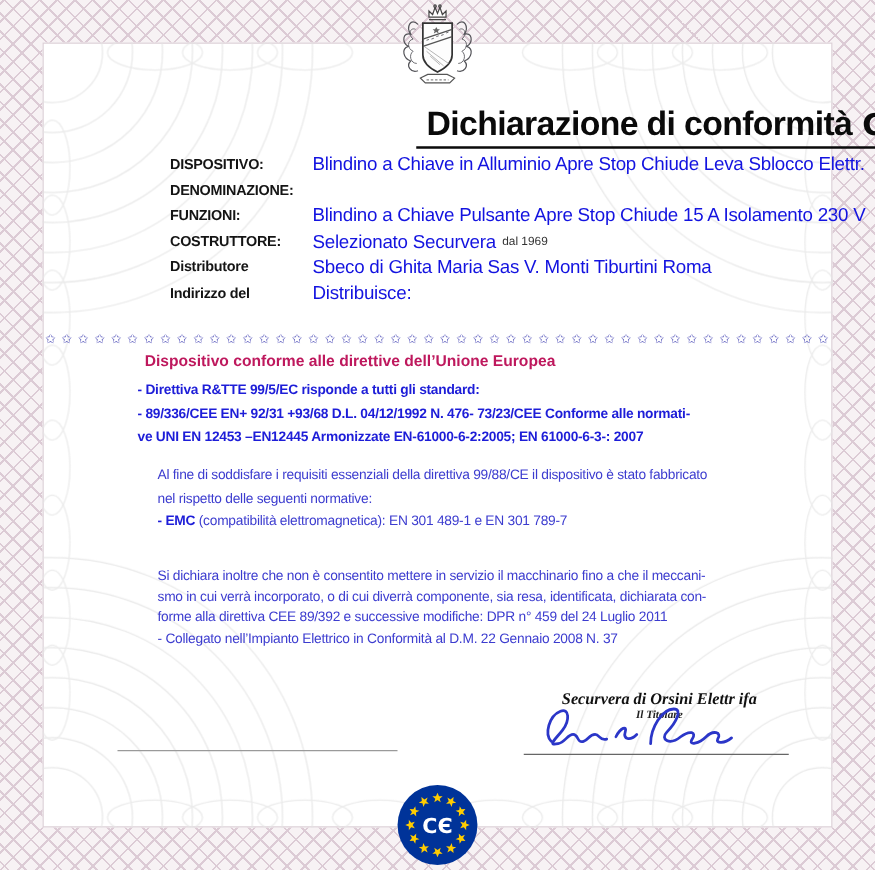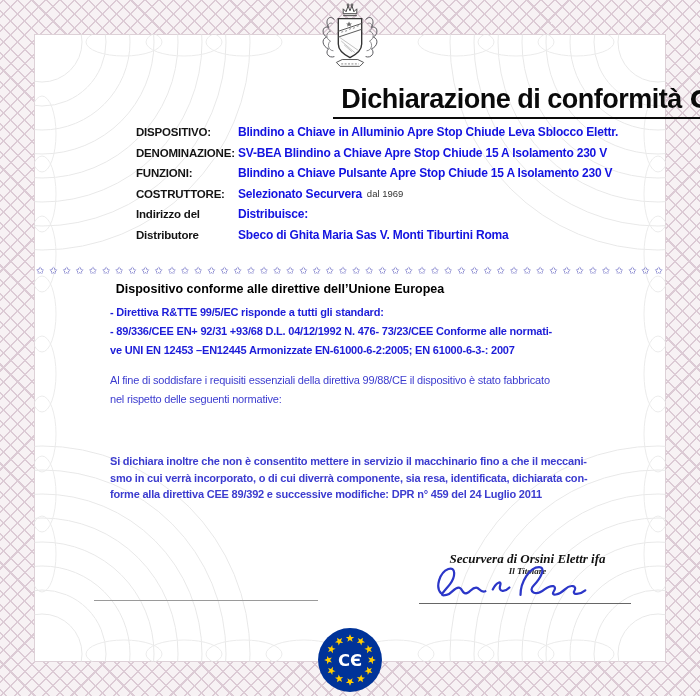--- a/index.html
+++ b/index.html
@@ -24,39 +24,39 @@
   .crest{position:absolute;left:311px;top:2px;}
 
   .title-wrap{position:absolute;left:0;top:84px;width:700px;text-align:right;margin-left:39px;}
   .title-underline{display:inline-block;border-bottom:2px solid #0a0a0a;padding:0 8px 2px 8px;}
   .title-text{font-size:27px;font-weight:bold;letter-spacing:-0.5px;color:#0a0a0a;}
   .title-ce{font-size:24px;font-weight:bold;letter-spacing:3px;color:#0a0a0a;font-family:"DejaVu Sans",sans-serif;margin-left:8px;}
 
   .fields{position:absolute;left:110px;top:122px;width:495px;}
   .frow{display:flex;line-height:20.5px;}
   .lbl{width:102px;flex:none;font-size:11.5px;font-weight:bold;color:#141414;letter-spacing:-0.2px;padding-left:26px;}
-  .val{font-size:12px;font-weight:bold;color:#1313e0;letter-spacing:-0.2px;white-space:nowrap;}
+  .val{font-size:15px;font-weight:normal;color:#1313e0;letter-spacing:-0.2px;white-space:nowrap;margin-left:12px;}
   .note{font-size:9.5px;font-weight:normal;color:#333;margin-left:5px;text-align:right;}
 
   .stars{position:absolute;left:0;top:265px;width:700px;text-align:center;
          font-size:10px;color:#6060bf;letter-spacing:1px;white-space:nowrap;overflow:hidden;}
   .conf-heading{position:absolute;left:0;top:282px;width:560px;text-align:center;
-         font-size:12.5px;font-weight:bold;color:#000000;}
+         font-size:12.5px;font-weight:bold;color:#be185d;}
 
   .directives{position:absolute;left:110px;top:303px;width:500px;}
   .directives div{line-height:19px;}
   .bpar{font-size:11px;font-weight:bold;color:#1d1dd8;letter-spacing:-0.2px;white-space:nowrap;}
 
   .requirements{position:absolute;left:110px;top:371px;width:500px;}
   .requirements div{line-height:18.5px;}
-  .para{font-size:11px;color:#3c3ccf;letter-spacing:-0.2px;white-space:nowrap;}
+  .para{font-size:11px;color:#3c3ccf;letter-spacing:-0.2px;white-space:nowrap;margin-left:16px;}
   .inline-bold{font-weight:bold;color:#1d1dd8;}
 
   .declaration{position:absolute;left:110px;top:453px;width:500px;}
-  .declaration div{line-height:16.5px;font-weight:bold;}
+  .declaration div{line-height:16.5px;}
 
   .date{position:absolute;left:112px;top:575px;font-size:15px;font-weight:bold;color:#1313e0;letter-spacing:-0.2px;}
   .date-rule{position:absolute;left:94px;top:600px;width:224px;height:1px;background:#9a9a9a;}
 
   .sig-block{position:absolute;left:420px;top:551px;width:215px;text-align:center;}
   .sig-name{font-family:"Liberation Serif",serif;font-style:italic;font-weight:bold;font-size:13px;color:#111;white-space:nowrap;}
   .sig-role{font-family:"Liberation Serif",serif;font-style:italic;font-weight:bold;font-size:9px;color:#222;margin-top:-1px;}
   .sig-script{position:absolute;left:428px;top:558px;}
   .sig-rule{position:absolute;left:419px;top:603px;width:212px;height:1px;background:#666;}
 
@@ -151,60 +151,61 @@
       </span>
     </div>
 
     <div class="fields">
       <div class="frow">
         <span class="lbl">DISPOSITIVO:</span>
         <span class="val">Blindino a Chiave in Alluminio Apre Stop Chiude Leva Sblocco Elettr.</span>
       </div>
       <div class="frow">
         <span class="lbl">DENOMINAZIONE:</span>
-        <span class="val">SV-BEA Blindino a Chiave Apre Stop Chiude 15 A Isolamento 230 V</span>
       </div>
       <div class="frow">
         <span class="lbl">FUNZIONI:</span>
         <span class="val">Blindino a Chiave Pulsante Apre Stop Chiude 15 A Isolamento 230 V</span>
       </div>
       <div class="frow">
         <span class="lbl">COSTRUTTORE:</span>
         <span class="val">Selezionato Securvera</span>
         <span class="note">dal 1969</span>
       </div>
       <div class="frow">
+        <span class="lbl">Distributore</span>
+        <span class="val">Sbeco di Ghita Maria Sas V. Monti Tiburtini Roma</span>
+      </div>
+      <div class="frow">
         <span class="lbl">Indirizzo del</span>
         <span class="val">Distribuisce:</span>
-      </div>
-      <div class="frow">
-        <span class="lbl">Distributore</span>
-        <span class="val">Sbeco di Ghita Maria Sas V. Monti Tiburtini Roma</span>
       </div>
     </div>
 
     <div class="stars">✩ ✩ ✩ ✩ ✩ ✩ ✩ ✩ ✩ ✩ ✩ ✩ ✩ ✩ ✩ ✩ ✩ ✩ ✩ ✩ ✩ ✩ ✩ ✩ ✩ ✩ ✩ ✩ ✩ ✩ ✩ ✩ ✩ ✩ ✩ ✩ ✩ ✩ ✩ ✩ ✩ ✩ ✩ ✩ ✩ ✩ ✩ ✩</div>
 
     <div class="conf-heading">Dispositivo conforme alle direttive dell’Unione Europea</div>
 
     <div class="directives">
       <div class="bpar">- Direttiva R&amp;TTE 99/5/EC risponde a tutti gli standard:</div>
       <div class="bpar">- 89/336/CEE EN+ 92/31 +93/68 D.L. 04/12/1992 N. 476- 73/23/CEE Conforme alle normati-</div>
       <div class="bpar">ve UNI EN 12453 –EN12445 Armonizzate EN-61000-6-2:2005; EN 61000-6-3-: 2007</div>
     </div>
 
     <div class="requirements">
       <div class="para">Al fine di soddisfare i requisiti essenziali della direttiva 99/88/CE il dispositivo è stato fabbricato</div>
       <div class="para">nel rispetto delle seguenti normative:</div>
+      <div class="para"><span class="inline-bold">- EMC</span><span> (compatibilità elettromagnetica): EN 301 489-1 e EN 301 789-7</span></div>
     </div>
 
     <div class="declaration">
       <div class="para">Si dichiara inoltre che non è consentito mettere in servizio il macchinario fino a che il meccani-</div>
       <div class="para">smo in cui verrà incorporato, o di cui diverrà componente, sia resa, identificata, dichiarata con-</div>
       <div class="para">forme alla direttiva CEE 89/392 e successive modifiche: DPR n° 459 del 24 Luglio 2011</div>
+      <div class="para">- Collegato nell’Impianto Elettrico in Conformità al D.M. 22 Gennaio 2008 N. 37</div>
     </div>
 
     <div class="date-rule"></div>
 
     <div class="sig-block">
       <div class="sig-name">Securvera di Orsini Elettr ifa</div>
       <div class="sig-role">Il Titolare</div>
     </div>
     <svg class="sig-script" width="185" height="48" viewBox="0 0 200 48">
       <path d="M14,36 C8,30 12,14 22,10 C30,7 30,18 24,26 C18,34 10,40 20,38 C26,37 28,30 33,30 C38,30 36,38 42,36 C46,35 47,30 52,30 C56,30 56,36 62,34 M70,32 C74,24 80,22 78,28 C76,34 82,36 88,30 M100,38 C100,24 110,8 120,8 C128,8 122,20 114,28 C108,34 116,40 126,32 C134,26 140,28 136,34 C132,40 142,38 148,32 C154,26 162,28 158,34 C156,38 164,38 170,33" stroke="#2b36c8" stroke-width="2.4" fill="none" stroke-linecap="round"></path>

